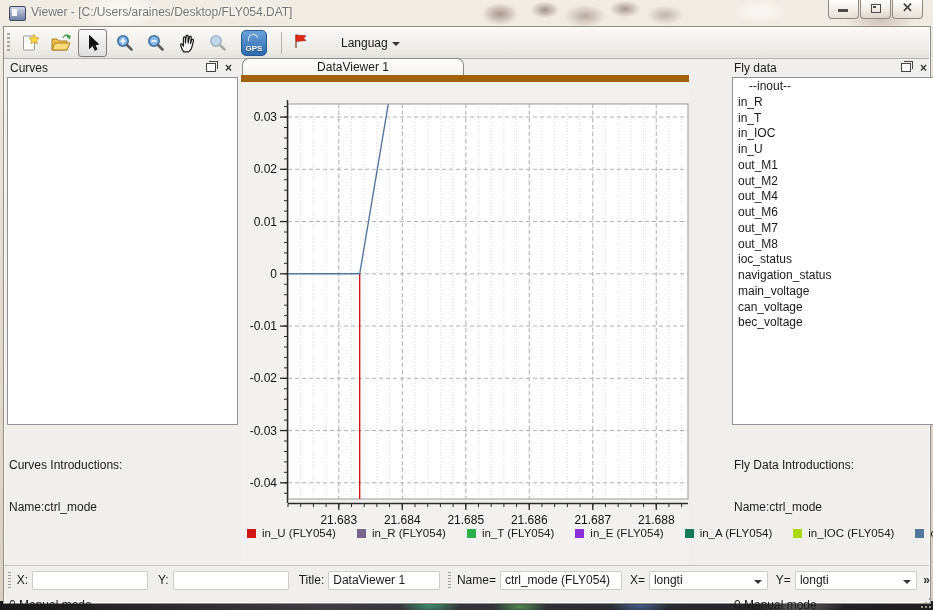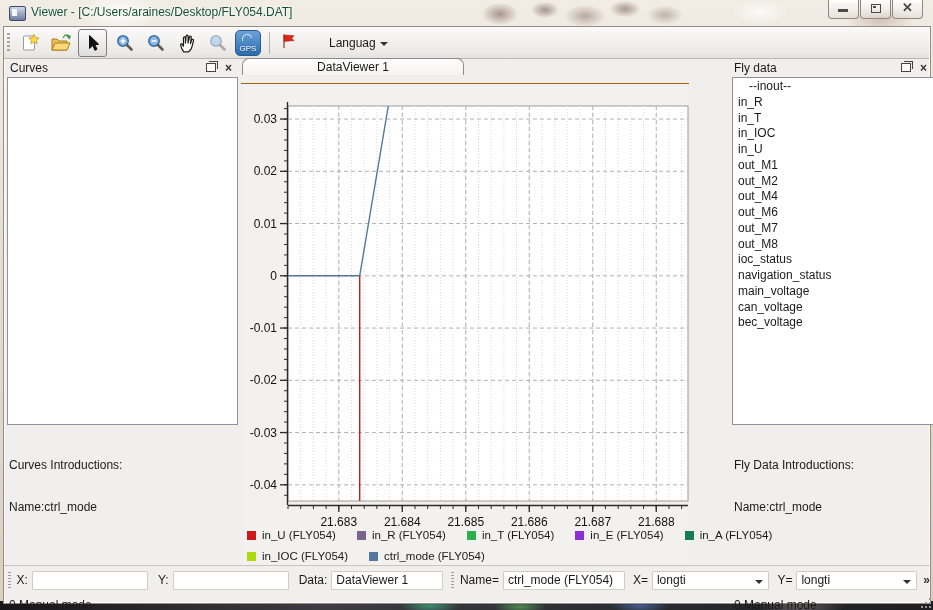--- a/index.html
+++ b/index.html
@@ -22,21 +22,21 @@
       radial-gradient(40px 10px at 430px 5px, rgba(61,162,122,.8), transparent 75%),
       radial-gradient(36px 9px at 520px 6px, rgba(92,175,92,.7), transparent 75%),
       radial-gradient(40px 10px at 640px 5px, rgba(84,127,198,.6), transparent 75%),
       radial-gradient(60px 12px at 800px 6px, rgba(160,150,150,.5), transparent 75%),
       linear-gradient(90deg,#17171b,#3c3c42 35%,#2a2d32 65%,#1d1d22);}
   
   .titlebar{position:absolute;left:0;top:0;width:933px;height:26px;}
   .app-icon{position:absolute;left:9px;top:6px;width:15px;height:13px;
     background:linear-gradient(180deg,#cfd8e6,#6d7ea0);border:1px solid #3c4a66;border-radius:2px;}
   .app-icon:after{content:"";position:absolute;left:2px;top:2px;width:5px;height:7px;background:#f4f7fb;}
-  .title-text{position:absolute;left:31px;top:5px;white-space:nowrap;color:#14532d;
+  .title-text{position:absolute;left:31px;top:5px;white-space:nowrap;color:#737373;
     text-shadow:0 0 3px rgba(255,255,255,.9),0 0 3px rgba(255,255,255,.9);}
   .winbtns{position:absolute;right:10px;top:0;display:flex;}
   .winbtn{width:29px;height:18px;margin-left:1px;border:1px solid #8e8a82;border-top:none;
     border-radius:0 0 4px 4px;background:linear-gradient(180deg,rgba(255,255,255,.85),rgba(225,219,208,.55));
     box-shadow:inset 0 1px 0 rgba(255,255,255,.9);position:relative;}
   .winbtn .bar{position:absolute;left:9px;top:9px;width:10px;height:3px;background:#4a4a4a;}
   .winbtn .sq{position:absolute;left:10px;top:4px;width:8px;height:7px;border:1.5px solid #4a4a4a;background:transparent;}
   .winbtn .sq:after{content:"";position:absolute;left:1px;top:1px;width:3px;height:2px;background:#4a4a4a;}
   .winbtn.close-b{font-weight:bold;color:#4a4a4a;text-align:center;line-height:16px;font-size:13px;}
   
@@ -47,23 +47,23 @@
     background:linear-gradient(180deg,#fbfaf9,#eceae6 80%,#e5e2dd);border-bottom:1px solid #b9b6b0;
     display:flex;align-items:center;}
   .tb-grip{width:3px;height:20px;margin:0 4px 0 3px;
     background:repeating-linear-gradient(180deg,#a9a6a0 0 2px,transparent 2px 4px);}
   .tb-btn{width:27px;height:26px;margin:0 2px;display:flex;align-items:center;justify-content:center;border-radius:3px;}
   .tb-btn.checked{border:1px solid #7d7d7d;background:linear-gradient(180deg,#fafafa,#dedede);}
   .tb-sep{width:1px;height:22px;background:#b5b2ac;margin:0 6px;}
   .lang-flag{margin:0 5px 0 4px;}
   .lang-label{margin-right:4px;margin-left:28px;}
   .caret{width:0;height:0;border-left:4px solid transparent;border-right:4px solid transparent;border-top:4px solid #333;margin-top:2px;}
-  .gps-btn{width:24px;height:24px;border-radius:5px;margin:0 2px;
+  .gps-btn{width:24px;height:24px;border-radius:5px;margin:0 8px;
     background:linear-gradient(180deg,#6aa2d8,#2e6bae);border:1px solid #275a93;
-    color:#fff;font-weight:normal;font-size:8px;display:flex;align-items:flex-end;justify-content:center;
+    color:#fff;font-weight:bold;font-size:8px;display:flex;align-items:flex-end;justify-content:center;
     text-shadow:0 1px 1px rgba(0,0,0,.4);position:relative;}
   .gps-btn:before{content:"";position:absolute;top:3px;left:5px;width:9px;height:5px;
     border:1.5px solid rgba(255,255,255,.75);border-bottom:none;border-radius:50% 50% 0 0/100% 100% 0 0;transform:rotate(-18deg);}
   .gps-text{margin-bottom:2px;}
   
   .dock{position:absolute;top:58px;height:507px;}
   .dock-title{height:19px;display:flex;align-items:center;padding:0 4px 0 6px;}
   .dock-title .spacer{flex:1;}
   .dt-btn{width:15px;height:14px;display:flex;align-items:center;justify-content:center;margin-left:3px;}
   .float-ic{width:8px;height:7px;border:1px solid #444;position:relative;background:#fdfdfd;}
@@ -93,22 +93,22 @@
     background:linear-gradient(90deg,#f6f6f6,#dfdfdf);}
   .sb-grip{position:absolute;left:3px;top:64px;width:7px;height:6px;
     background:repeating-linear-gradient(180deg,#9a9a9a 0 1px,transparent 1px 3px);}
   .intro-right{left:6px;top:372px;}
   
   .tabbar{position:absolute;left:241px;top:58px;width:448px;height:17px;}
   .tab{position:absolute;left:1px;top:0;width:220px;height:16px;
     background:linear-gradient(180deg,#ffffff,#f4f3f1);border:1px solid #8c8c8c;border-bottom:none;
     border-radius:7px 7px 0 0;text-align:center;line-height:16px;}
   .chart-host{position:absolute;left:241px;top:75px;width:448px;height:490px;
-    background:#f2f1ef;border-top:1px solid #a16207;margin-top:8px;}
-  .legend{position:absolute;left:6px;top:443px;width:436px;display:flex;flex-direction:column;font-size:11.5px;}
+    background:#f2f1ef;border-top:7px solid #a16207;}
+  .legend{position:absolute;left:6px;top:443px;width:436px;display:flex;flex-direction:row;font-size:11.5px;}
   .legend-row{display:flex;align-items:center;height:16px;margin-bottom:5px;}
   .legend-item{display:flex;align-items:center;margin-right:21px;white-space:nowrap;}
   .legend-swatch{width:9px;height:9px;margin-right:6px;flex:none;}
   
   .statusbar{position:absolute;left:4px;top:565px;width:925px;height:28px;
     background:#f0efed;border-top:1px solid #c9c6c1;display:flex;align-items:center;}
   .sb-grip-v{width:3px;height:16px;margin:0 4px;
     background:repeating-linear-gradient(180deg,#9a9a9a 0 1px,transparent 1px 3px);}
   .sb-label{margin:0 4px 0 2px;white-space:nowrap;}
   .sb-input{height:17px;border:1px solid #cfcdc9;background:#fff;border-radius:1px;
@@ -467,21 +467,21 @@
     <div id="right-modes"><div>0.Manual mode</div></div>
   </div>
 </div>
 
 <div class="statusbar">
   <div class="sb-grip-v"></div>
   <span class="sb-label">X:</span>
   <input class="sb-input" style="width: 106px;" value="">
   <span class="sb-label" style="margin-left:10px">Y:</span>
   <input class="sb-input" style="width: 106px;" value="">
-  <span class="sb-label" style="margin-left:10px">Data:</span>
+  <span class="sb-label" style="margin-left:10px">Title:</span>
   <input class="sb-input" style="width: 102px;" value="DataViewer 1">
   <div class="sb-grip-v" style="margin-left:8px"></div>
   <span class="sb-label">Name=</span>
   <input class="sb-input" style="width: 112px;" value="ctrl_mode (FLY054)">
   <span class="sb-label" style="margin-left:8px">X=</span>
   <div class="sb-combo" style="width:124px">
     <span>longti</span>
     <div class="caret"></div>
   </div>
   <span class="sb-label" style="margin-left:8px">Y=</span>

